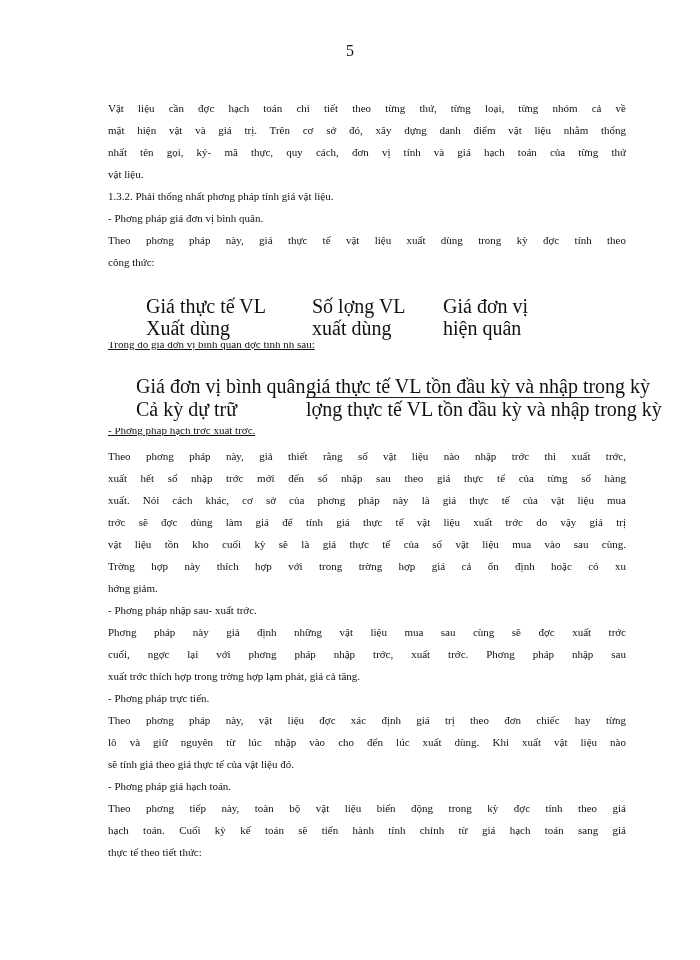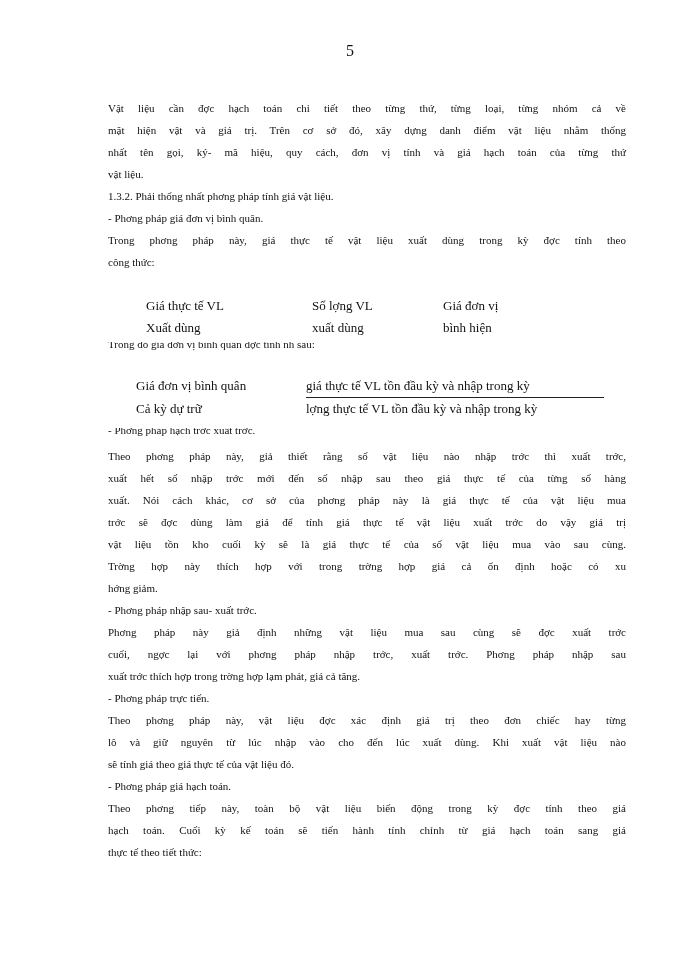--- a/index.html
+++ b/index.html
@@ -2,45 +2,45 @@
 <html><head>
 <meta charset="utf-8">
 <style>
   html, body { margin:0; padding:0; background:#ffffff; }
   body { width:700px; height:960px; position:relative; overflow:hidden;
          font-family:"Liberation Serif","DejaVu Serif",serif; color:#111; }
   .page-num { position:absolute; top:42px; left:0; width:700px; text-align:center; font-size:16px; }
   .line { position:absolute; left:108px; width:518px; font-size:11px; line-height:20px; white-space:nowrap; }
   .just { text-align:justify; text-align-last:justify; }
   .clip { overflow:hidden; height:12px; }
-  .clip span { display:block; margin-top:-8px; }
-  .f { position:absolute; font-size:13px; line-height:20px; white-space:nowrap;text-align:center; }
+  .clip span { display:block; margin-top:-8px;text-decoration:underline; }
+  .f { position:absolute; font-size:20px; line-height:20px; white-space:nowrap;text-align:center; }
   .frac-line { position:absolute; left:306px; width:298px; height:1px; background:#222; top:397px; }
 </style>
 </head>
 <body>
 
 <div class="page-num">5</div>
 
 <div class="line just" style="top:98px">Vật liệu cần đợc   hạch toán chi tiết theo từng thứ, từng loại, từng nhóm cả về</div>
 <div class="line just" style="top:120px">mặt hiện vật và giá trị. Trên cơ sở đó, xây dựng danh điểm vật liệu nhằm thống</div>
-<div class="line just" style="top:142px">nhất tên gọi, ký- mã hiệu, quy cách, đơn vị tính và giá hạch toán của từng thứ</div>
+<div class="line just" style="top:142px">nhất tên gọi, ký- mã thực, quy cách, đơn vị tính và giá hạch toán của từng thứ</div>
 <div class="line" style="top:164px">vật liệu.</div>
 
 <div class="line" style="top:186px">1.3.2. Phải thống nhất phơng   pháp tính giá vật liệu.</div>
 <div class="line" style="top:208px">- Phơng   pháp giá đơn vị bình quân.</div>
-<div class="line just" style="top:230px">Trong phơng   pháp này, giá thực tế vật liệu xuất dùng trong kỳ đợc   tính theo</div>
+<div class="line just" style="top:230px">Theo phơng   pháp này, giá thực tế vật liệu xuất dùng trong kỳ đợc   tính theo</div>
 <div class="line" style="top:252px">công thức:</div>
 
 <div class="f" style="left:146px;top:296px">Giá thực tế VL</div>
 <div class="f" style="left:146px;top:318px">Xuất dùng</div>
 <div class="f" style="left:312px;top:296px">Số lợng   VL</div>
 <div class="f" style="left:312px;top:318px">xuất dùng</div>
 <div class="f" style="left:443px;top:296px">Giá đơn vị</div>
-<div class="f" style="left:443px;top:318px">bình hiện</div>
+<div class="f" style="left:443px;top:318px">hiện quân</div>
 
 <div class="line clip" style="top:342px">
     <span>Trong đó giá đơn vị bình quân đợc   tính nh   sau:</span>
   </div>
 
 <div class="f" style="left:136px;top:376px">Giá đơn vị bình quân</div>
 <div class="f" style="left:136px;top:399px">Cả kỳ dự trữ</div>
 <div class="f" style="left:306px;top:376px">giá thực tế VL tồn đầu kỳ và nhập trong kỳ</div>
 <div class="frac-line"></div>
 <div class="f" style="left:306px;top:399px">lợng   thực tế VL tồn đầu kỳ và nhập trong kỳ</div>

